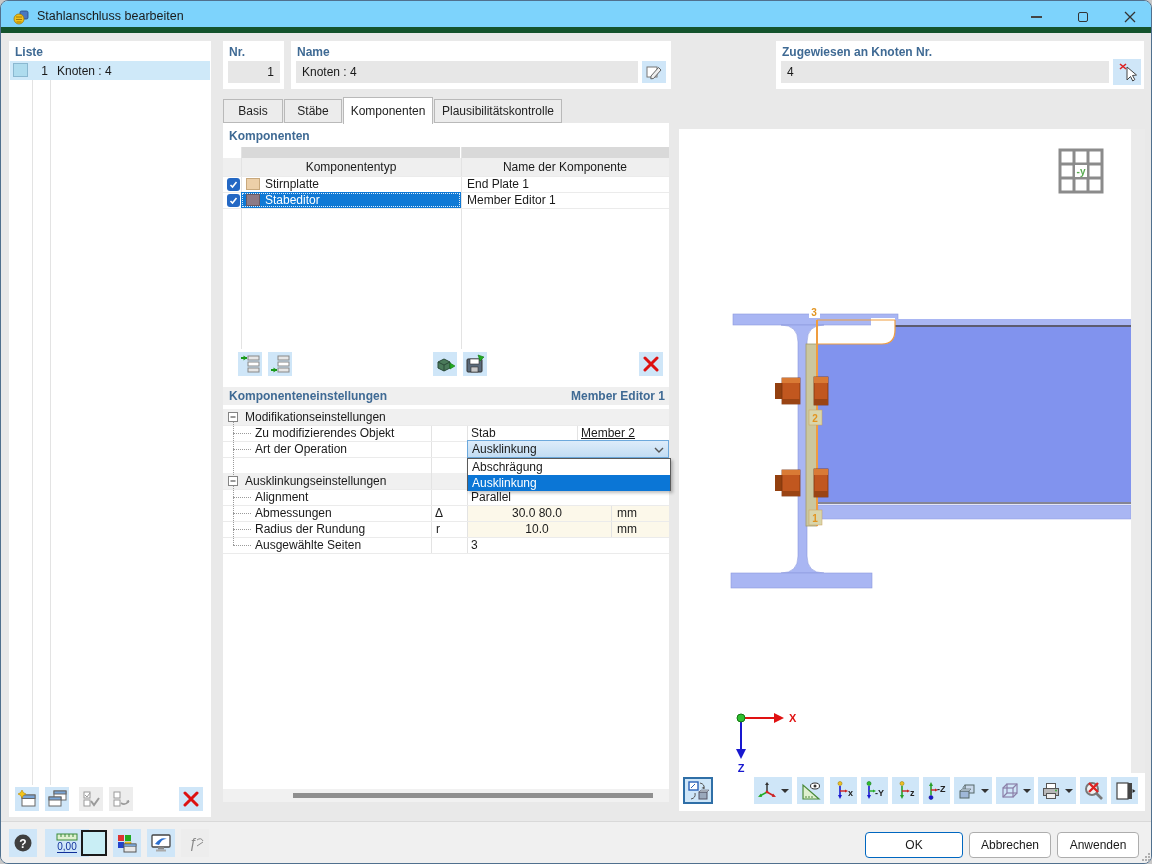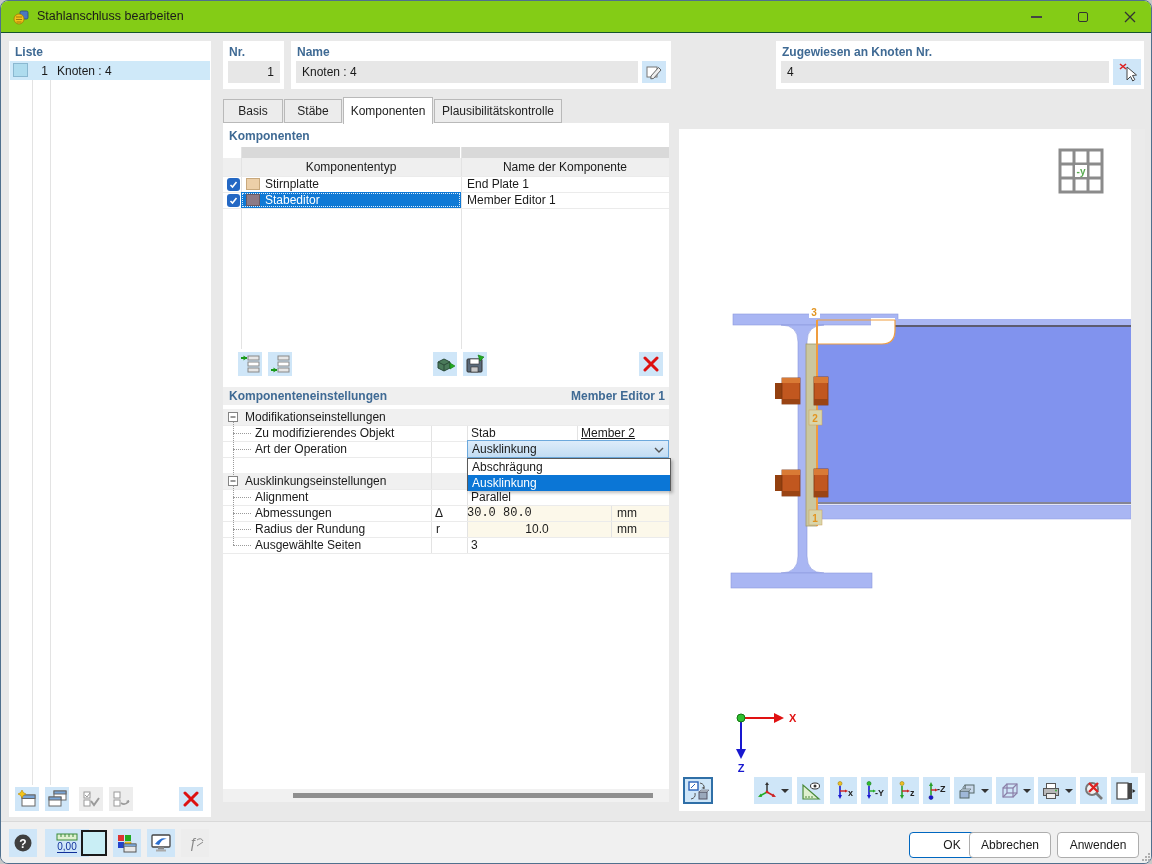--- a/index.html
+++ b/index.html
@@ -31,21 +31,21 @@
   .ddi{height:16px;display:flex;align-items:center;padding:0 4px;}
   .ddi.sel{background:#0b76d6;color:#fff;}
   .cream{background:#fcf8ea;}
   svg text{font-family:"Liberation Sans","DejaVu Sans",sans-serif;}
 </style>
 </head>
 <body>
 
 <div id="win">
 
-  <div class="abs" style="left:0;top:0;width:1152px;height:32px;background:#84cc16;border-bottom:1px solid #14532d;">
+  <div class="abs" style="left:0;top:0;width:1152px;height:32px;background:#7dd3fc;border-bottom:6px solid #14532d;">
     <span class="abs" style="left:12px;top:8px;width:16px;height:16px;">
       <svg width="16" height="16">
           <rect x="7" y="2" width="8" height="8" rx="1.5" fill="#4a78c0" stroke="#2a4a80" stroke-width="0.8"></rect>
           <circle cx="6" cy="10" r="5" fill="#f2c21a" stroke="#a07808" stroke-width="0.8"></circle>
           <path d="M3,8 h6 M3,10.5 h6 M3.5,13 h5" stroke="#a07808" stroke-width="1" fill="none"></path>
         </svg>
     </span>
     <span class="abs" style="left:36px;top:8px;font-size:12.5px;">Stahlanschluss bearbeiten</span>
     <div class="abs" style="left:1012px;top:0;width:46px;height:32px;display:flex;align-items:center;justify-content:center;">
       <span style="display:block;width:11px;height:1.5px;background:#444;"></span>
@@ -254,21 +254,21 @@
 
   <svg class="abs" style="left:227px;top:475px;" width="10" height="10">
       <rect x="0.5" y="0.5" width="9" height="9" fill="#fff" stroke="#848484"></rect>
       <path d="M2.5,5 h5" stroke="#333"></path>
     </svg>
   <span class="abs" style="left:244px;top:473px;">Ausklinkungseinstellungen</span>
   <span class="abs" style="left:254px;top:489px;">Alignment</span>
   <span class="abs" style="left:470px;top:489px;">Parallel</span>
   <span class="abs" style="left:254px;top:505px;">Abmessungen</span>
   <span class="abs" style="left:434px;top:505px;">Δ</span>
-  <div class="abs" style="left:466px;top:505px;width:140px;text-align:left;font-family:Liberation Mono, monospace;">30.0 80.0</div>
+  <div class="abs" style="left:466px;top:505px;width:140px;text-align:center;">30.0 80.0</div>
   <span class="abs" style="left:616px;top:505px;">mm</span>
   <span class="abs" style="left:254px;top:521px;">Radius der Rundung</span>
   <span class="abs" style="left:435px;top:521px;">r</span>
   <div class="abs" style="left:466px;top:521px;width:140px;text-align:center;">10.0</div>
   <span class="abs" style="left:616px;top:521px;">mm</span>
   <span class="abs" style="left:254px;top:537px;">Ausgewählte Seiten</span>
   <span class="abs" style="left:470px;top:537px;">3</span>
 
   <div class="combo abs" style="left:466px;top:439px;width:202px;height:18px;">
     <span>Ausklinkung</span>
@@ -496,21 +496,21 @@
         <rect x="8" y="15" width="6" height="2.5" fill="#888"></rect>
         <rect x="6" y="17.5" width="10" height="2" fill="#aaa"></rect>
       </svg>
   </div>
   <div class="abs ib dis" style="left:180px;top:828px;width:28px;height:28px;">
     <svg width="22" height="22">
         <text x="5" y="16" font-size="14" font-style="italic" fill="#8a8a8a">ƒ</text>
         <path d="M13,8 q4,-3 6,1 M13,14 l6,-4" stroke="#8a8a8a" fill="none"></path>
       </svg>
   </div>
-  <div class="btn primary abs" style="left:908px;top:831px;width:86px;height:26px;">OK</div>
+  <div class="btn primary abs" style="left:864px;top:831px;width:98px;height:26px;">OK</div>
   <div class="btn abs" style="left:968px;top:831px;width:82px;height:26px;">Abbrechen</div>
   <div class="btn abs" style="left:1056px;top:831px;width:82px;height:26px;">Anwenden</div>
   <svg class="abs" style="left:1140px;top:851px;" width="10" height="10">
       <circle cx="8" cy="2" r="1" fill="#9a9a9a"></circle>
       <circle cx="5" cy="5" r="1" fill="#9a9a9a"></circle>
       <circle cx="8" cy="5" r="1" fill="#9a9a9a"></circle>
       <circle cx="2" cy="8" r="1" fill="#9a9a9a"></circle>
       <circle cx="5" cy="8" r="1" fill="#9a9a9a"></circle>
       <circle cx="8" cy="8" r="1" fill="#9a9a9a"></circle>
     </svg>

